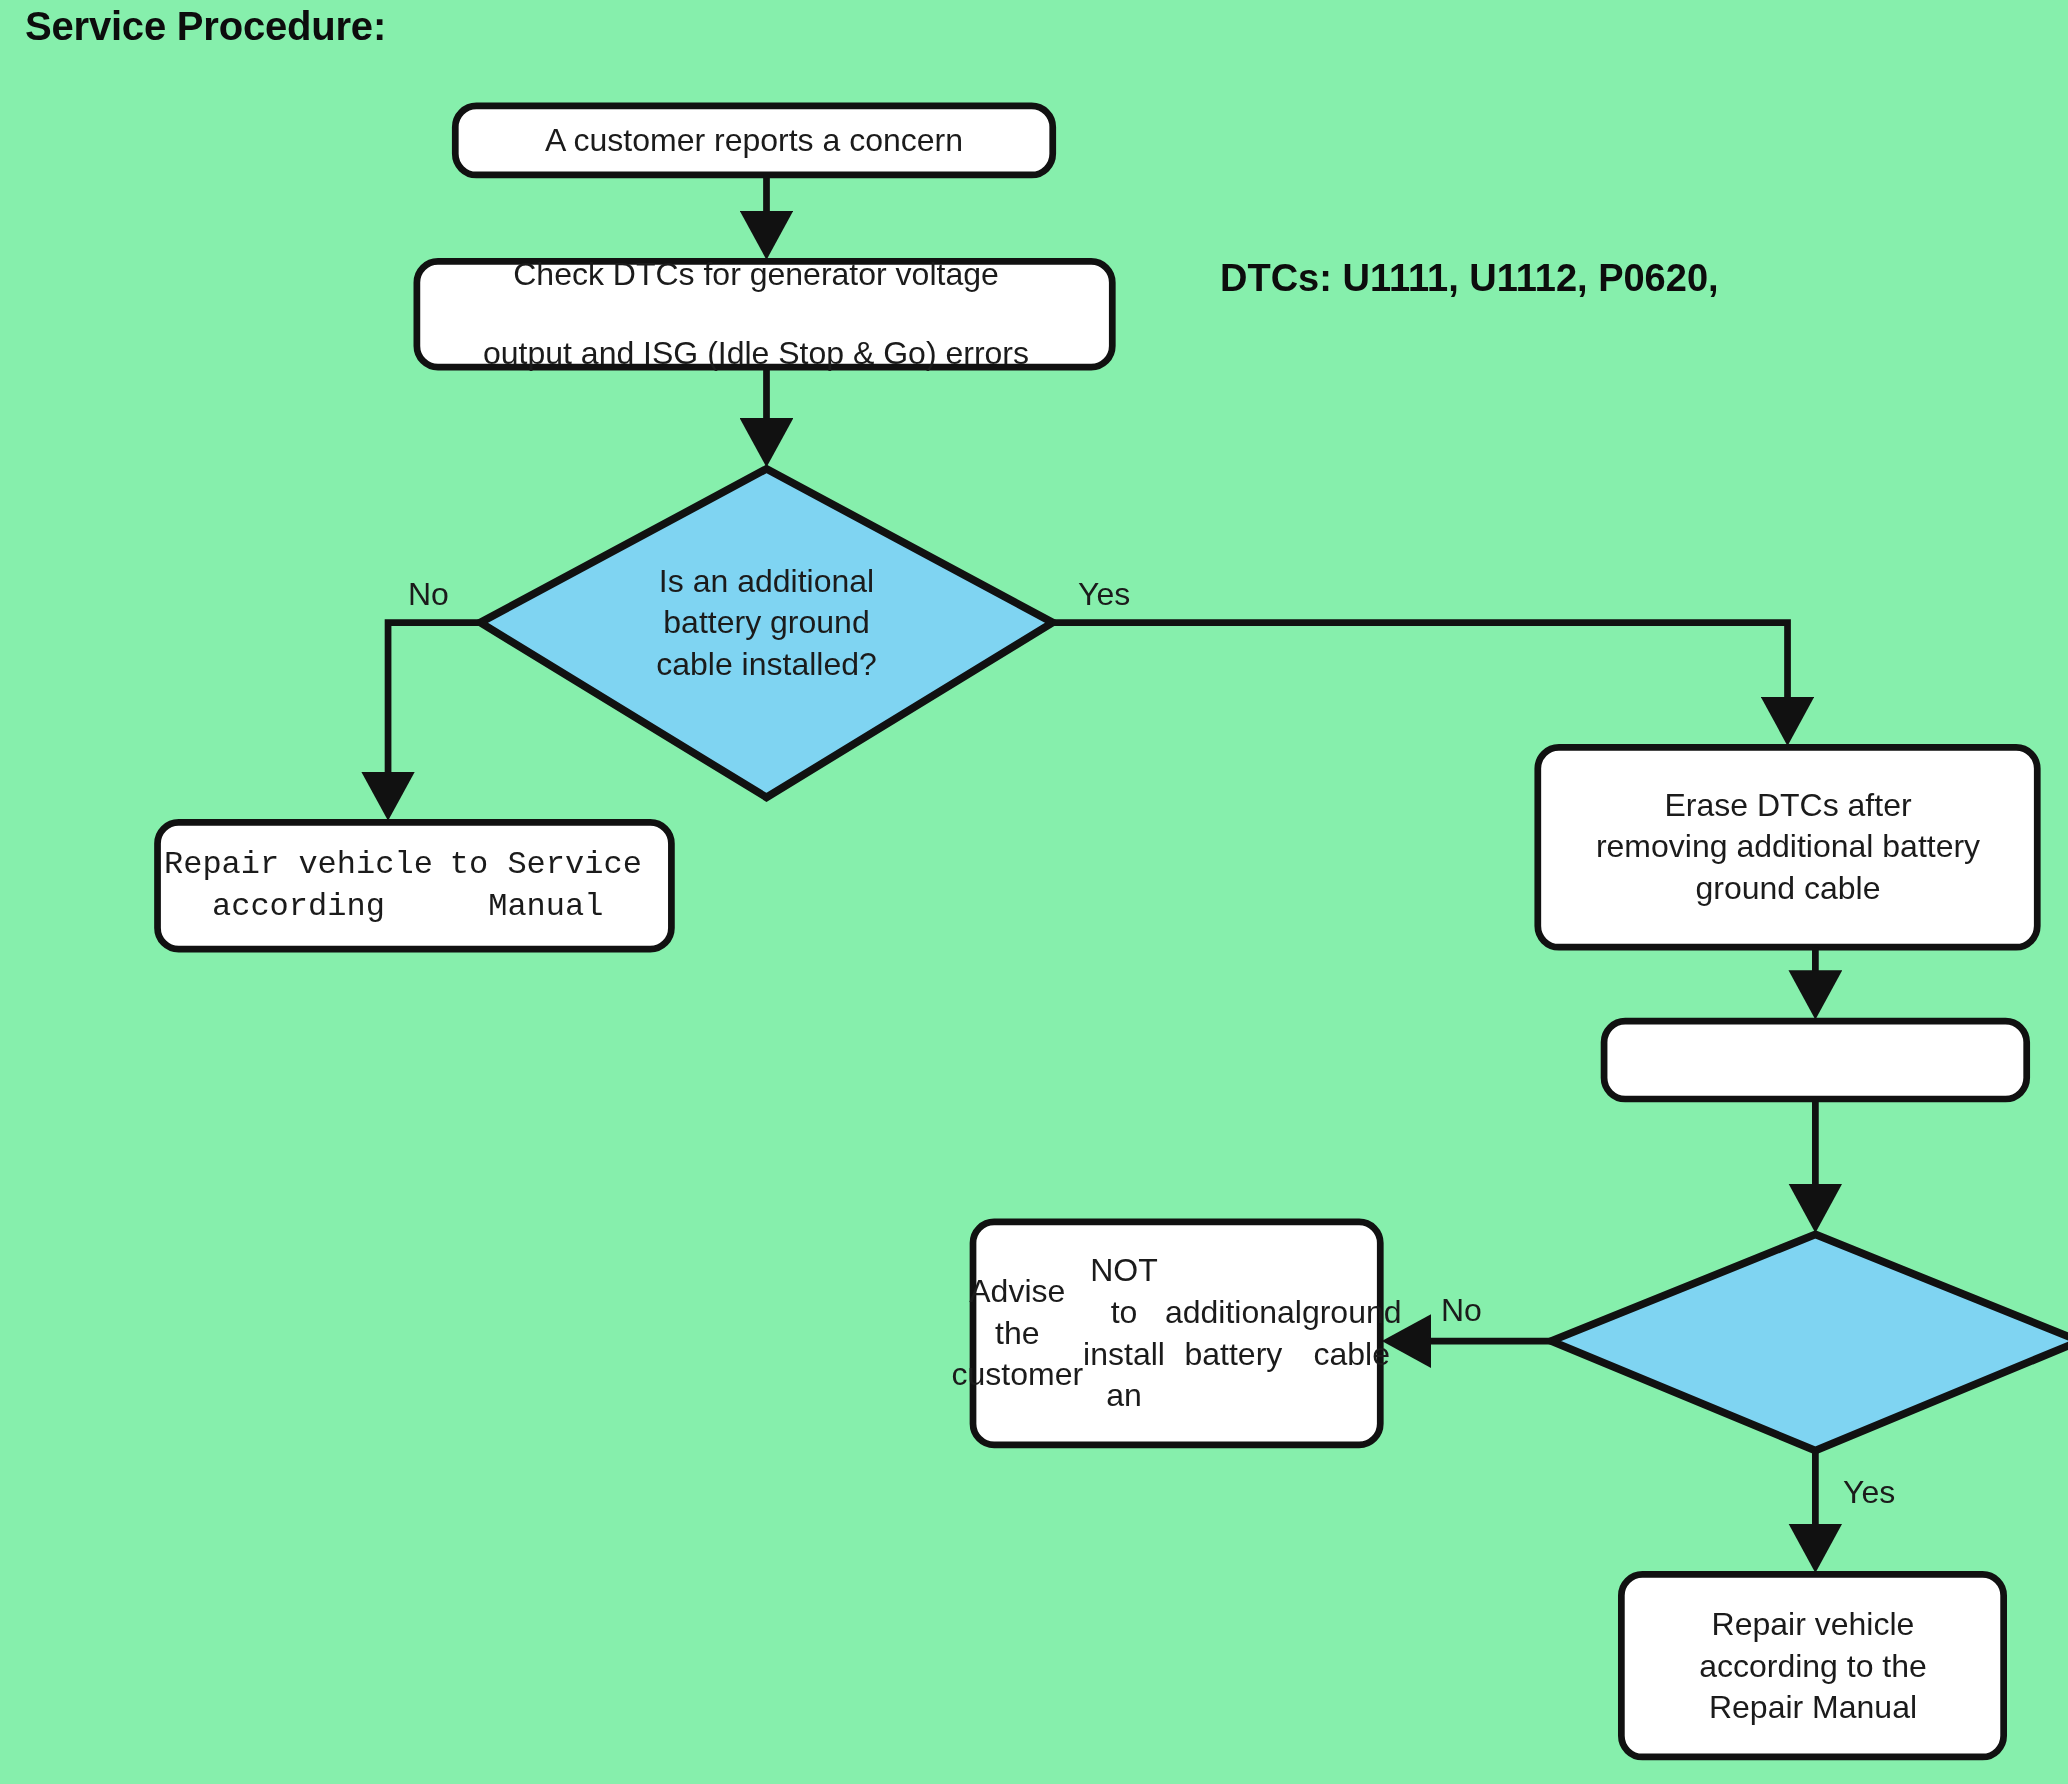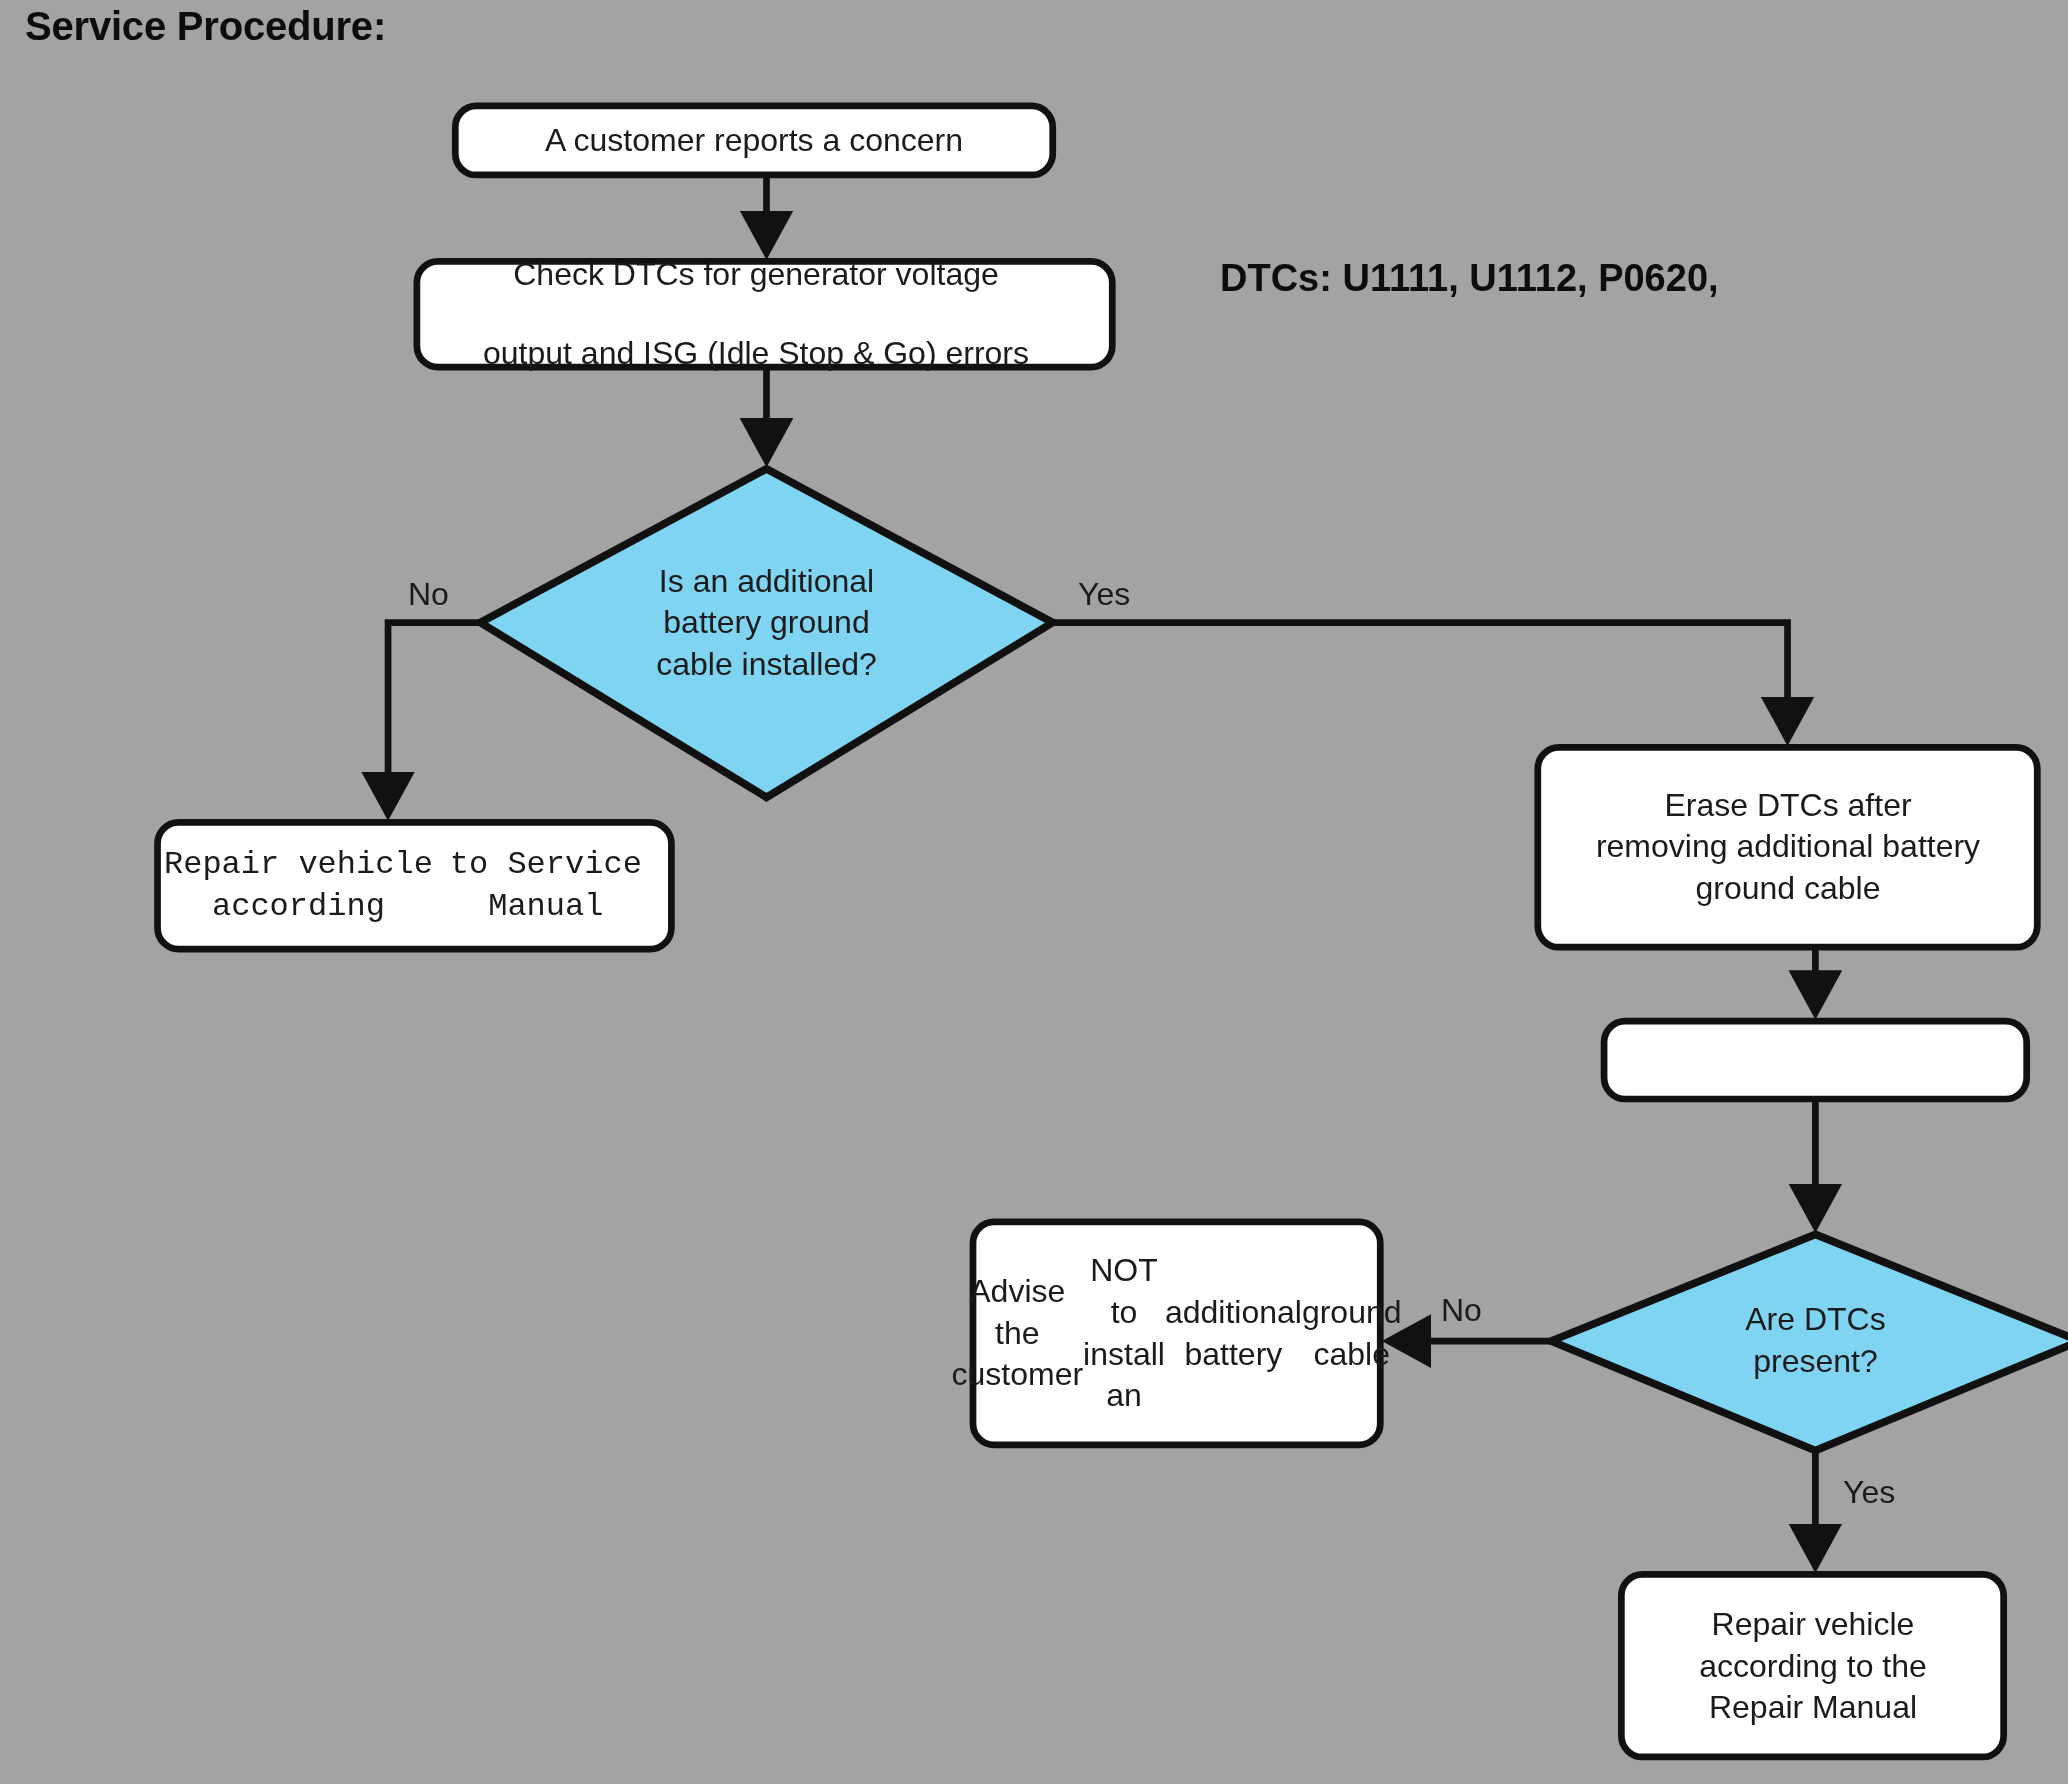--- a/index.html
+++ b/index.html
@@ -9,21 +9,21 @@
     background: #ffffff;
   }
   body {
     font-family: "Liberation Sans", sans-serif;
     -webkit-font-smoothing: antialiased;
   }
   #canvas {
     position: relative;
     width: 2068px;
     height: 1784px;
-    background: #a3a3a3;
+    background: #86efac;
     overflow: hidden;
   }
   #flow-svg {
     position: absolute;
     left: 0;
     top: 0;
     width: 2068px;
     height: 1784px;
   }
   
@@ -158,24 +158,20 @@
 
   <div class="node-text" style="left:1538px; top:747px; width:500px; height:200px; flex-direction:column;">
     <div>Erase DTCs after</div>
     <div>removing additional battery</div>
     <div>ground cable</div>
   </div>
   <div class="hit" style="left:1538px; top:747px; width:500px; height:200px;"></div>
 
   <div class="hit" style="left:1604px; top:1021px; width:423px; height:78px;"></div>
 
-  <div class="node-text" style="left:1662px; top:1287px; width:307px; height:108px; flex-direction:column;">
-    <div>Are DTCs</div>
-    <div>present?</div>
-  </div>
   <div class="hit" style="left:1662px; top:1287px; width:307px; height:108px;"></div>
 
   <div class="edge-label" style="left:1441px; top:1292px;">No</div>
   <div class="edge-label" style="left:1843px; top:1474px;">Yes</div>
 
   <div class="node-text" style="left:973px; top:1222px; width:407px; height:223px; flex-direction:row;">
     <div>Advise the customer</div>
     <div>NOT to install an</div>
     <div>additional battery</div>
     <div>ground cable</div>

